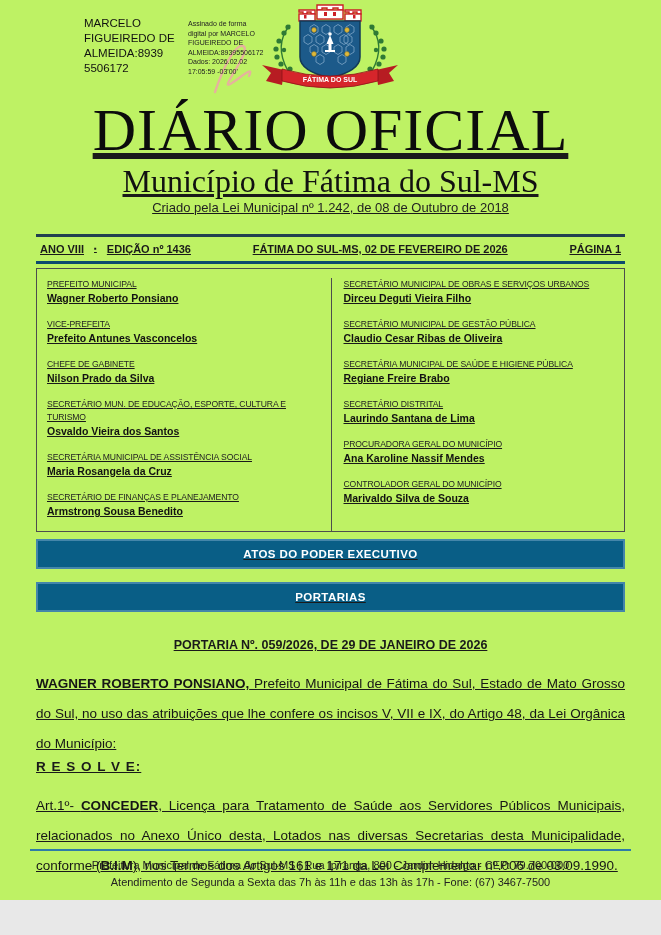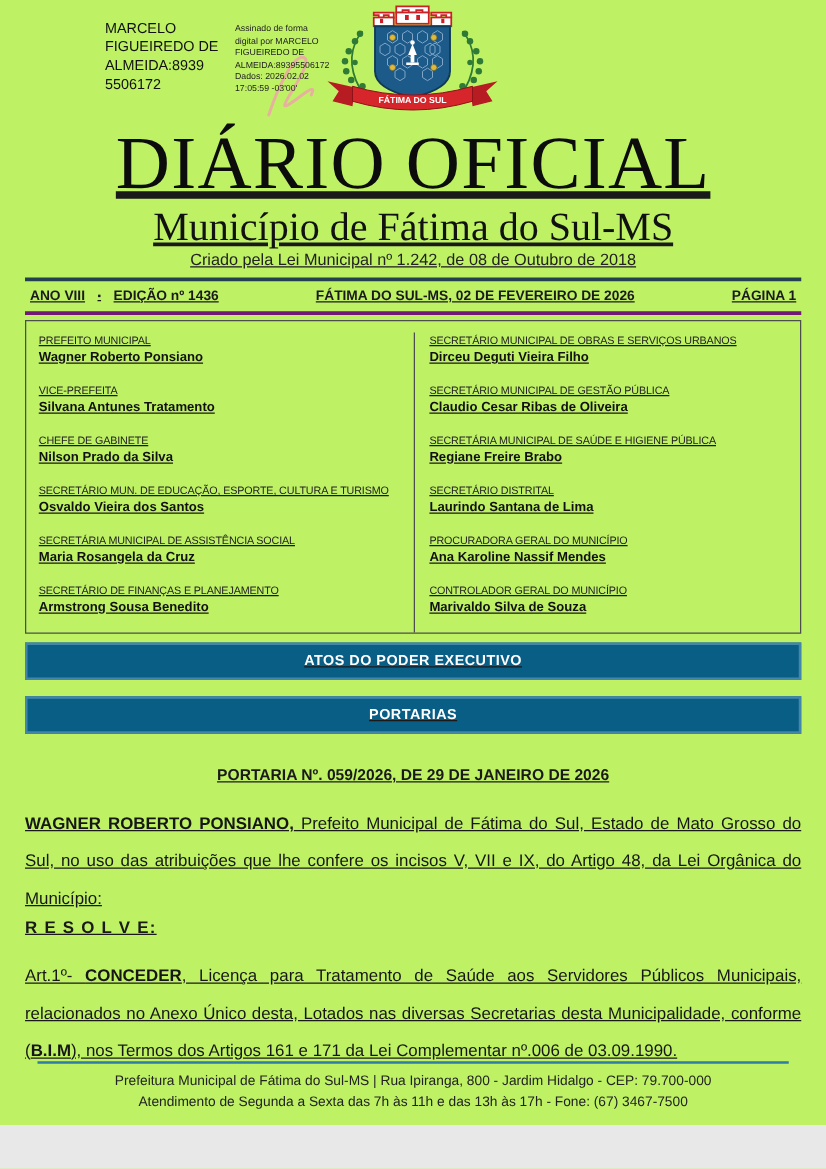--- a/index.html
+++ b/index.html
@@ -2,21 +2,21 @@
 <html><head>
 <meta charset="utf-8">
 <style>
   html,body{margin:0;padding:0;background:#e8e8e8;}
   .page{
     width:661px;height:900px;position:relative;margin:0 auto;
     background:#bef264;color:#1a1a1a;overflow:hidden;
     font-family:"Liberation Sans",sans-serif;
     text-decoration:underline;
   }
-  .content{padding:0 20px;}
+  .content{padding:0 36px;}
 
   
   .header{height:98px;position:relative;}
   .sig-block{position:absolute;left:84px;top:16px;display:flex;}
   .sig-name{font-size:11.5px;line-height:15px;color:#111;width:92px;}
   .sig-flourish{position:absolute;left:125px;top:22px;opacity:.85;}
   .sig-details{font-size:7px;line-height:9.6px;color:#222;margin-left:12px;padding-top:3px;position:relative;z-index:2;}
   .crest{position:absolute;left:254px;top:3px;}
 
   
@@ -25,21 +25,21 @@
     text-align:center;font-weight:400;letter-spacing:1px;color:#0c0c0c;
   }
   .subtitle{
     font-family:"Liberation Serif",serif;font-size:32px;line-height:38px;
     text-align:center;color:#111;
   }
   .tagline{font-size:13px;line-height:16px;text-align:center;color:#222;}
 
   
   .edition-bar{
-    margin-top:6px;border-top:3px solid #22404f;border-bottom:3px solid #701a75;
+    margin-top:18px;border-top:3px solid #22404f;border-bottom:3px solid #0c4a6e;
     display:flex;align-items:center;font-weight:bold;font-size:11px;
     padding:6px 4px;white-space:nowrap;
   }
   .edition-left{display:flex;gap:10px;align-items:center;}
   .edition-sep{font-size:8px;position:relative;top:-1px;}
   .edition-date{flex:1;text-align:center;}
   .edition-page{text-align:center;}
 
   
   .officials{
@@ -202,21 +202,21 @@
     </div>
 
     <div class="officials">
       <div class="off-col">
         <div class="official">
           <div class="off-title">PREFEITO MUNICIPAL</div>
           <div class="off-name">Wagner Roberto Ponsiano</div>
         </div>
         <div class="official">
           <div class="off-title">VICE-PREFEITA</div>
-          <div class="off-name">Silvana Antunes Tratamento</div>
+          <div class="off-name">Prefeito Antunes Vasconcelos</div>
         </div>
         <div class="official">
           <div class="off-title">CHEFE DE GABINETE</div>
           <div class="off-name">Nilson Prado da Silva</div>
         </div>
         <div class="official">
           <div class="off-title">SECRETÁRIO MUN. DE EDUCAÇÃO, ESPORTE, CULTURA E TURISMO</div>
           <div class="off-name">Osvaldo Vieira dos Santos</div>
         </div>
         <div class="official">

